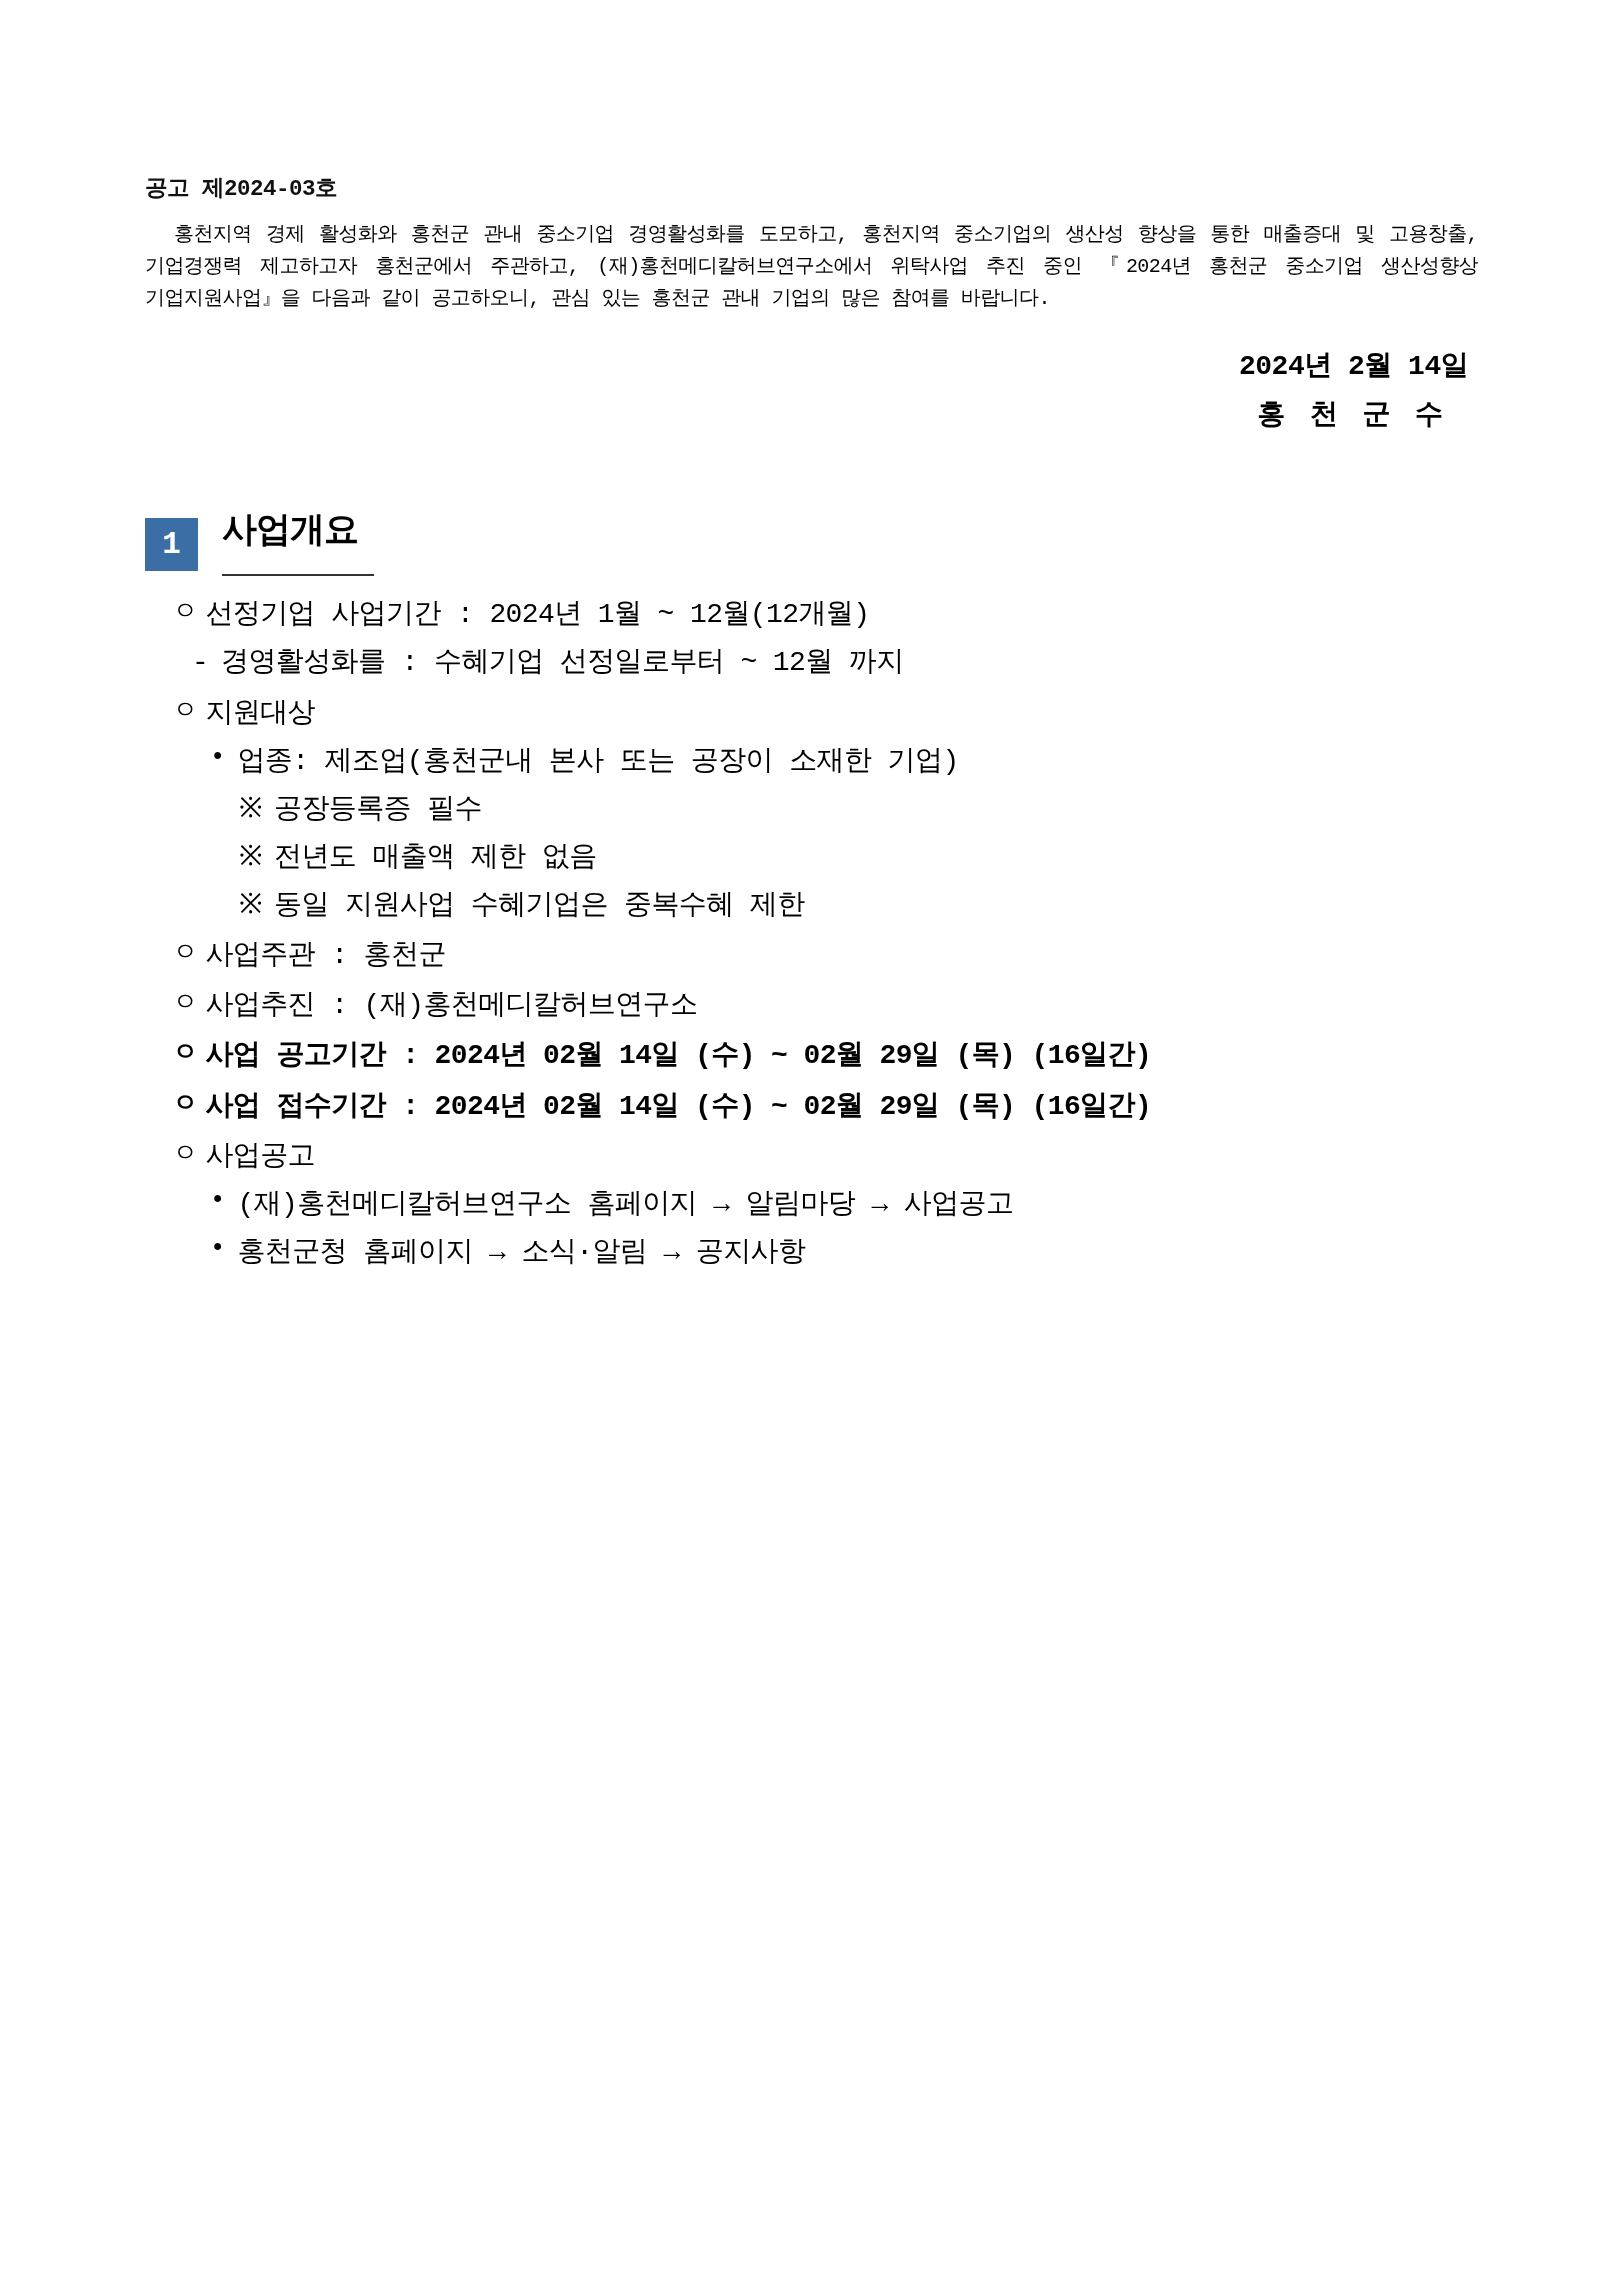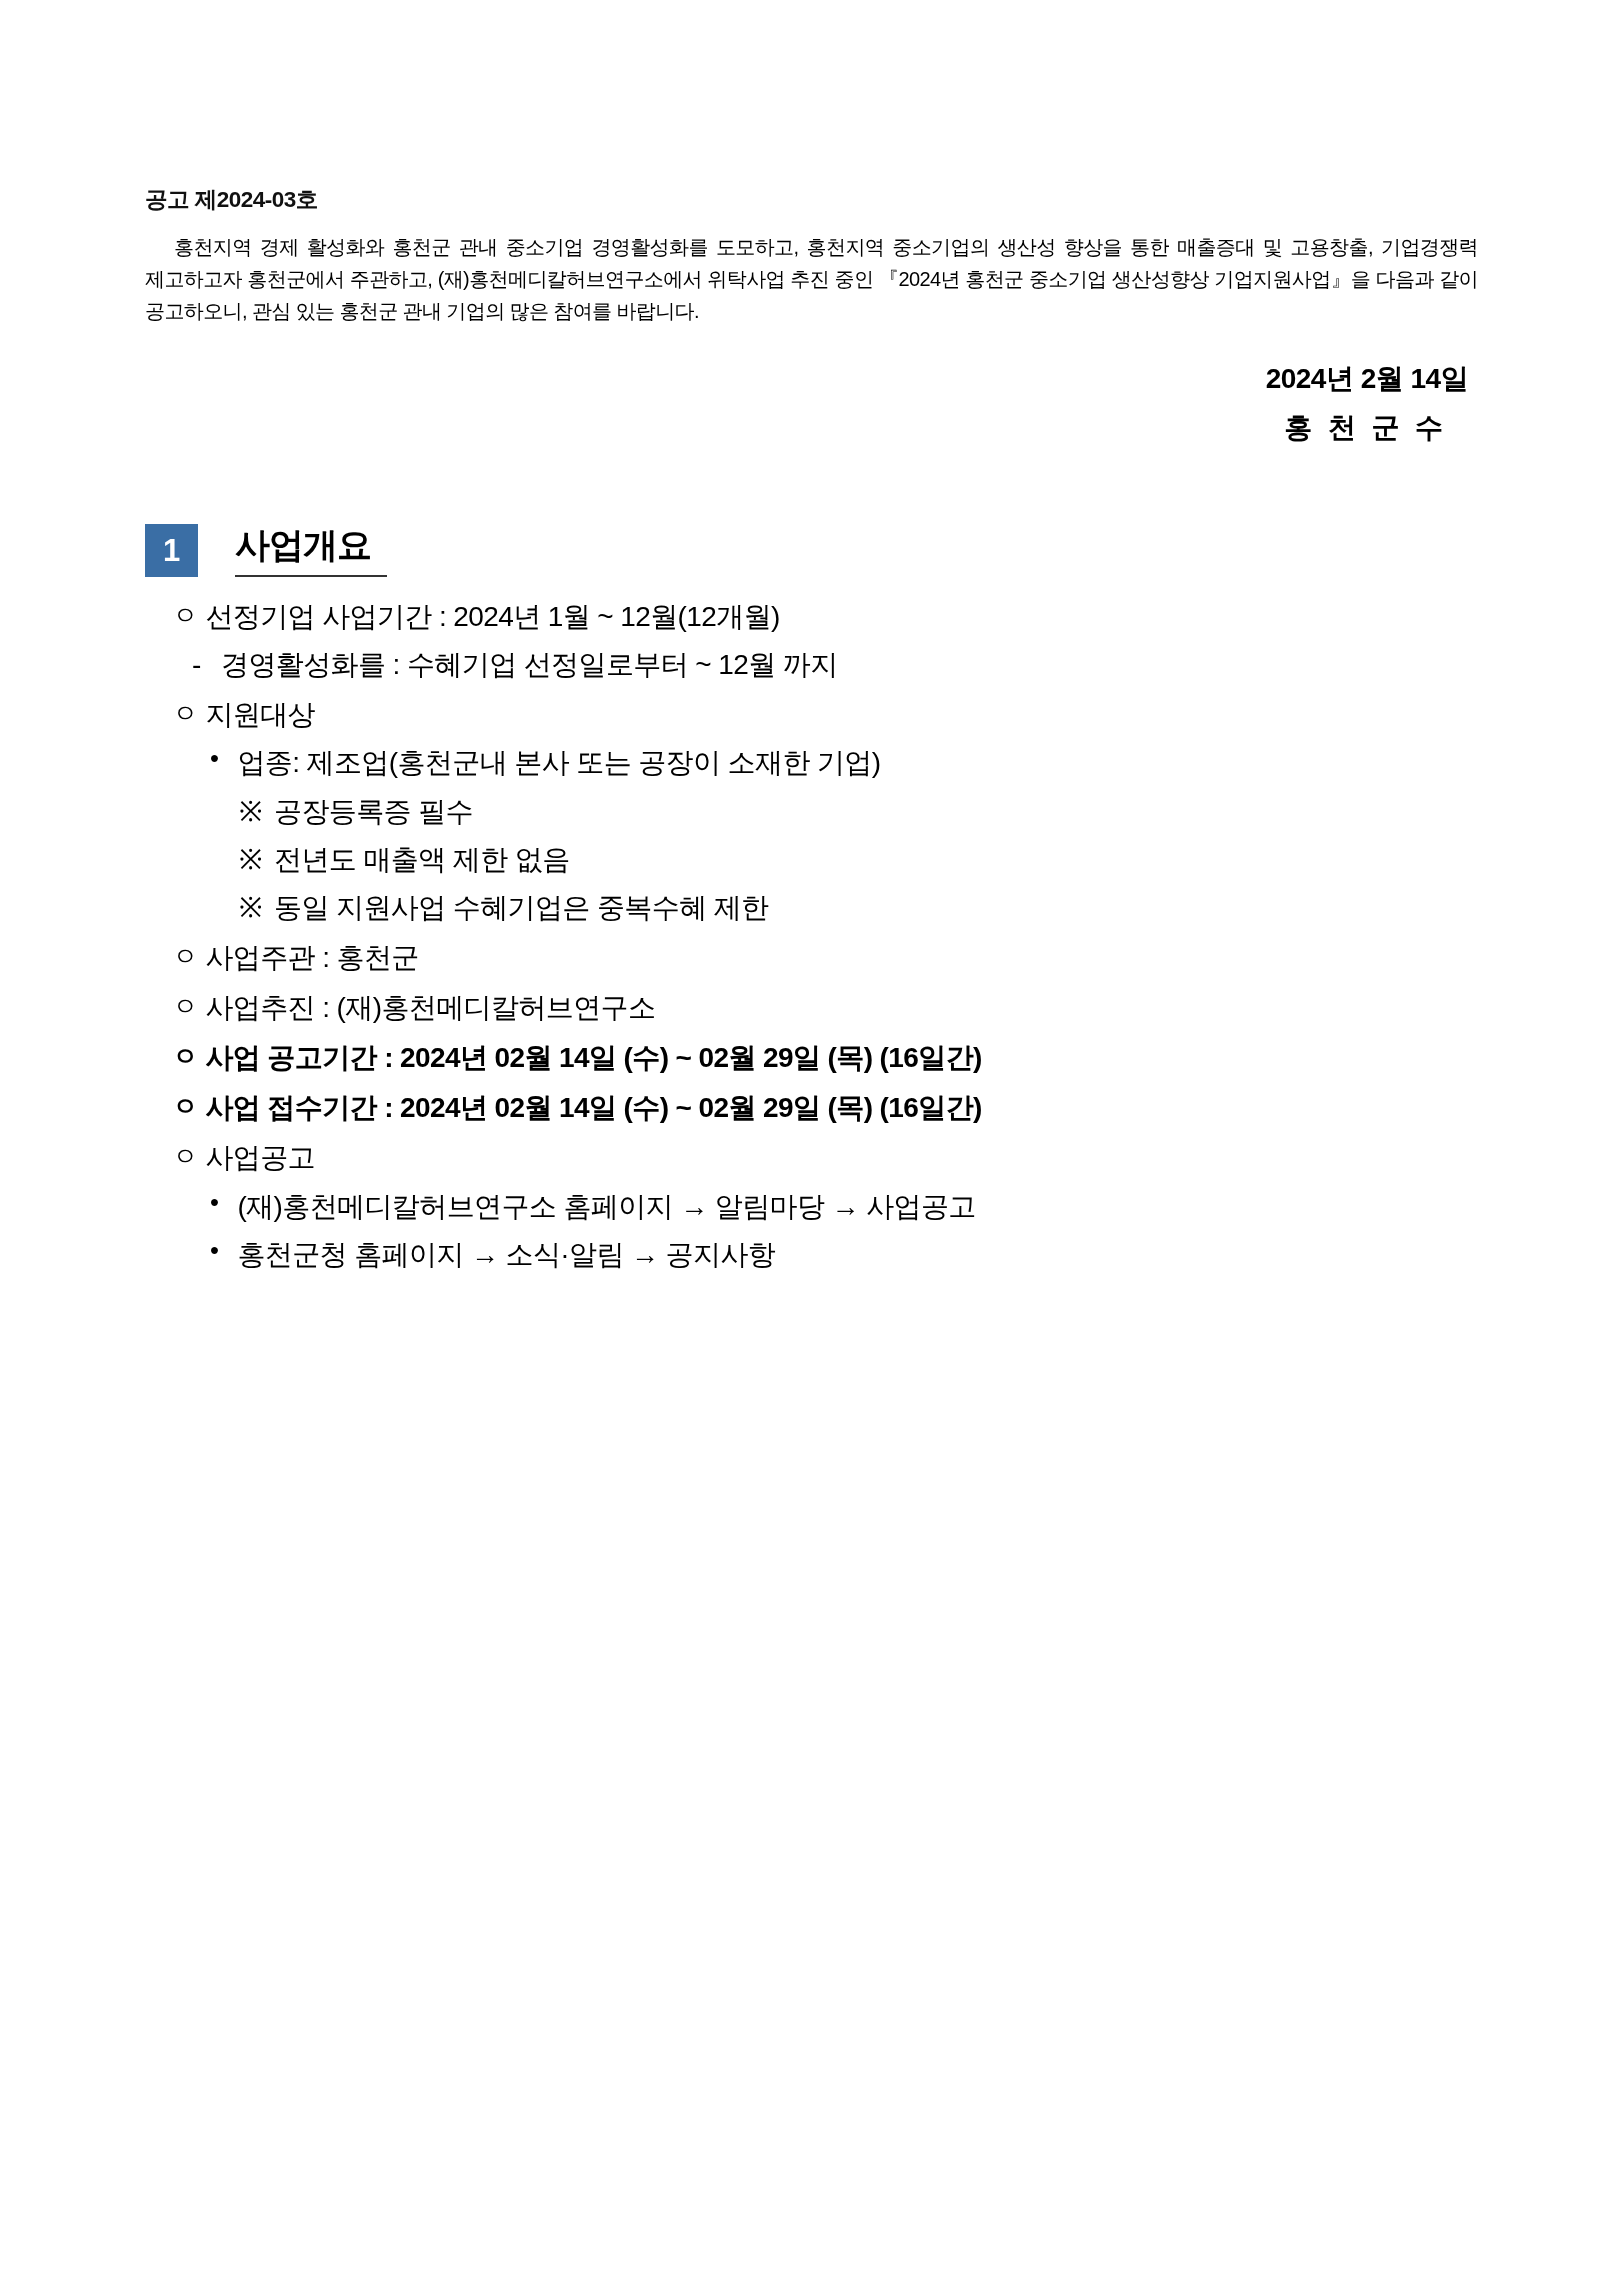--- a/index.html
+++ b/index.html
@@ -18,22 +18,23 @@
   .page {
     position: absolute;
     left: 0; top: 0;
     width: 1620px;
     height: 2291px;
     padding: 0;
   }
   .doc-inner {
     position: absolute;
     left: 145px;
-    top: 184px;
+    top: 172px;
     width: 1333px;
+    font-family: Liberation Mono, monospace;
   }
 
   
   .announce-no {
     font-size: 22.5px;
     font-weight: bold;
     letter-spacing: -0.5px;
     margin-bottom: 15.7px;
     color: #111;
   }
@@ -101,23 +102,23 @@
     font-weight: bold;
     display: flex;
     align-items: center;
     justify-content: center;
     flex: 0 0 auto;
   }
   .section-title {
     font-size: 35px;
     font-weight: bold;
     letter-spacing: -1px;
-    margin-left: 37px;
+    margin-left: 24px;
     border-bottom: 2.9px solid #333;
-    padding-bottom: 9px;
+    padding-bottom: 21px;
     padding-right: 15.7px;
     line-height: 1.15;
   }
 
   
   .list {
     margin: 0;
     padding: 0;
     list-style: none;
   }

